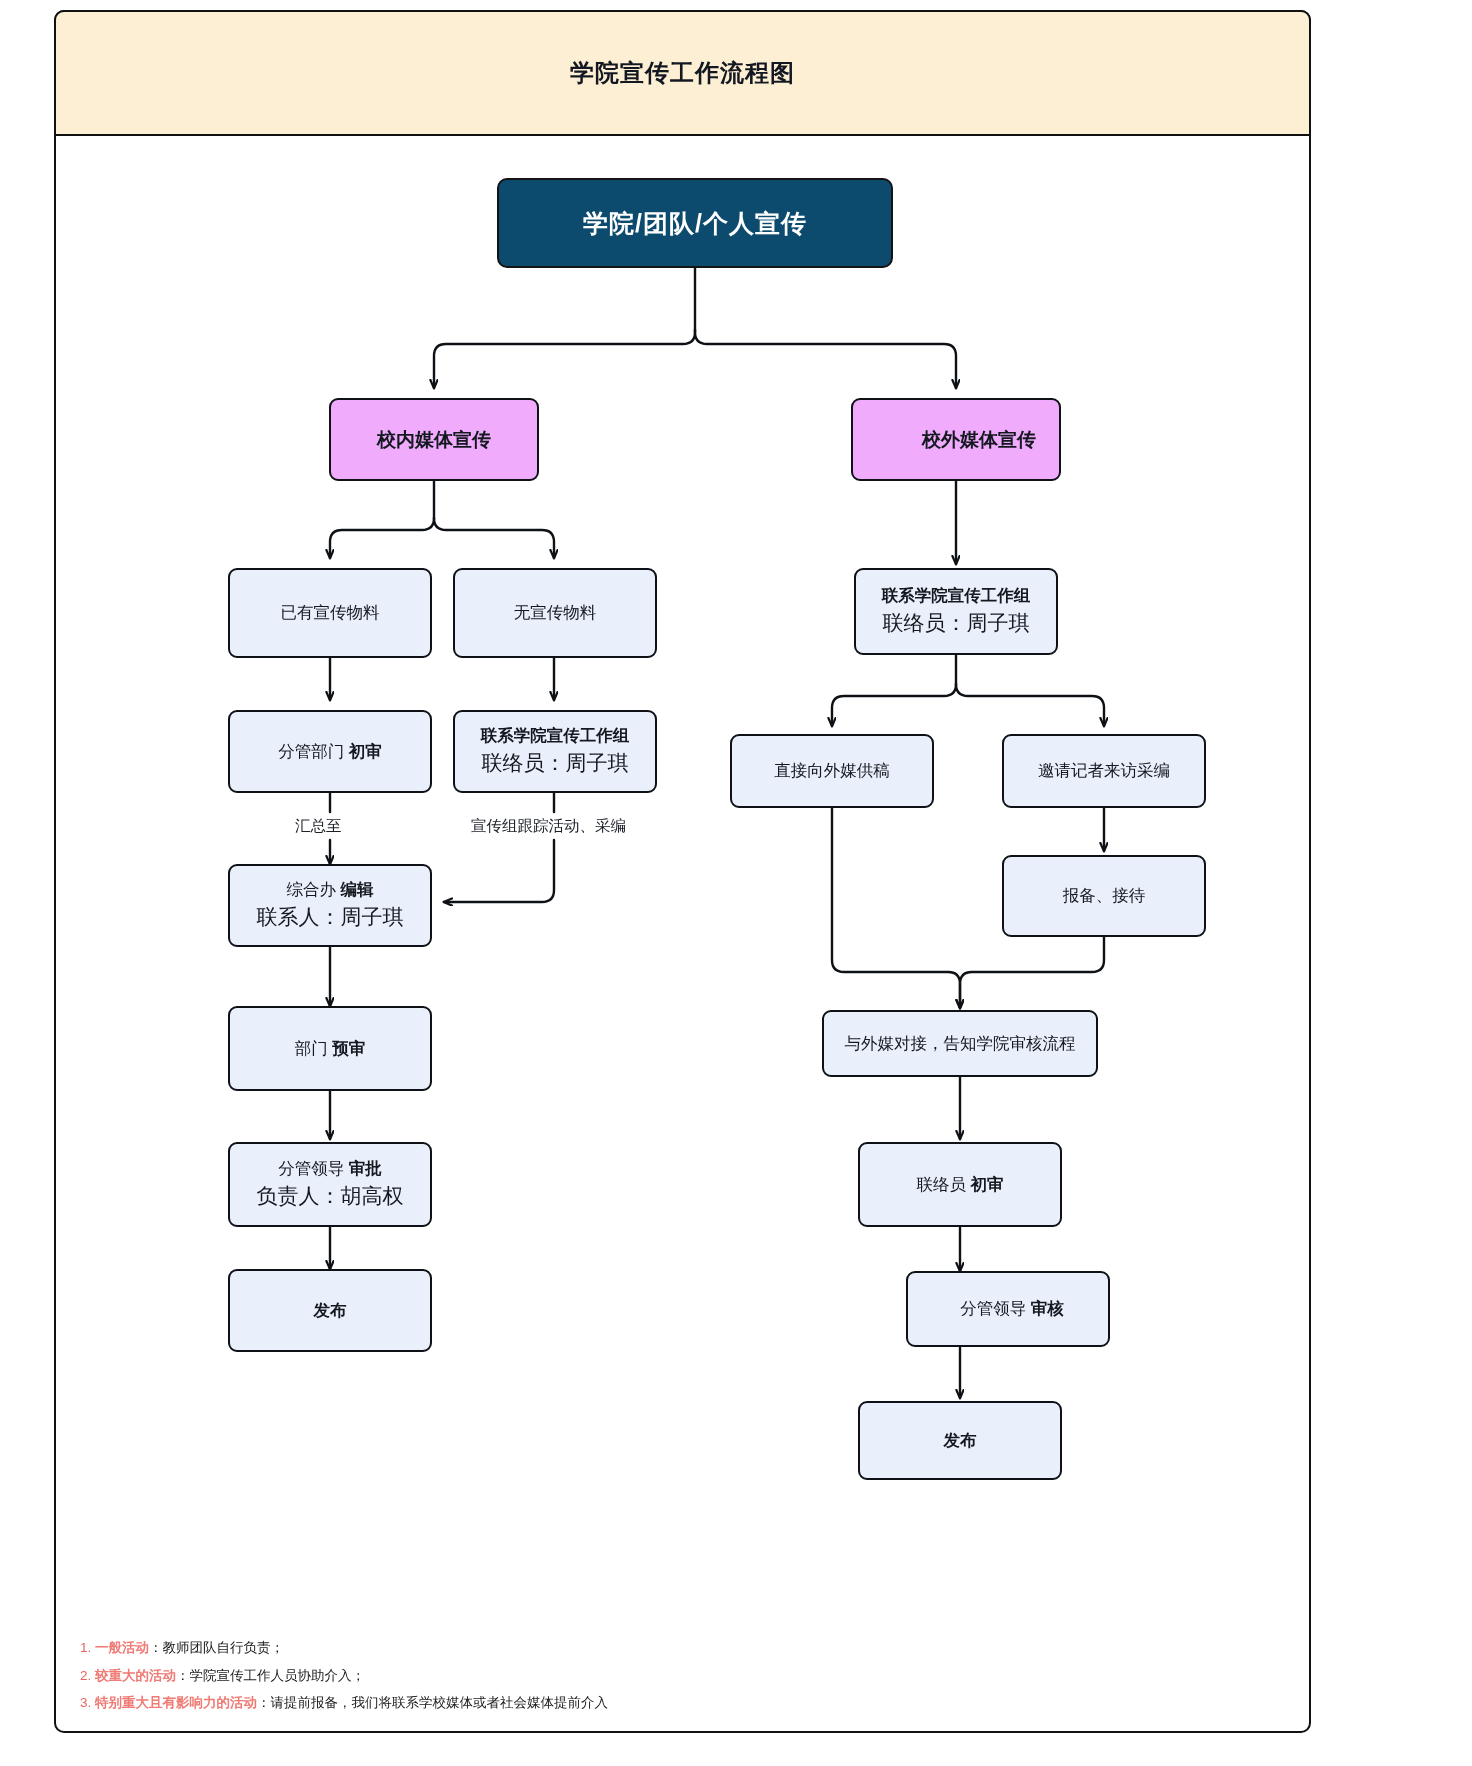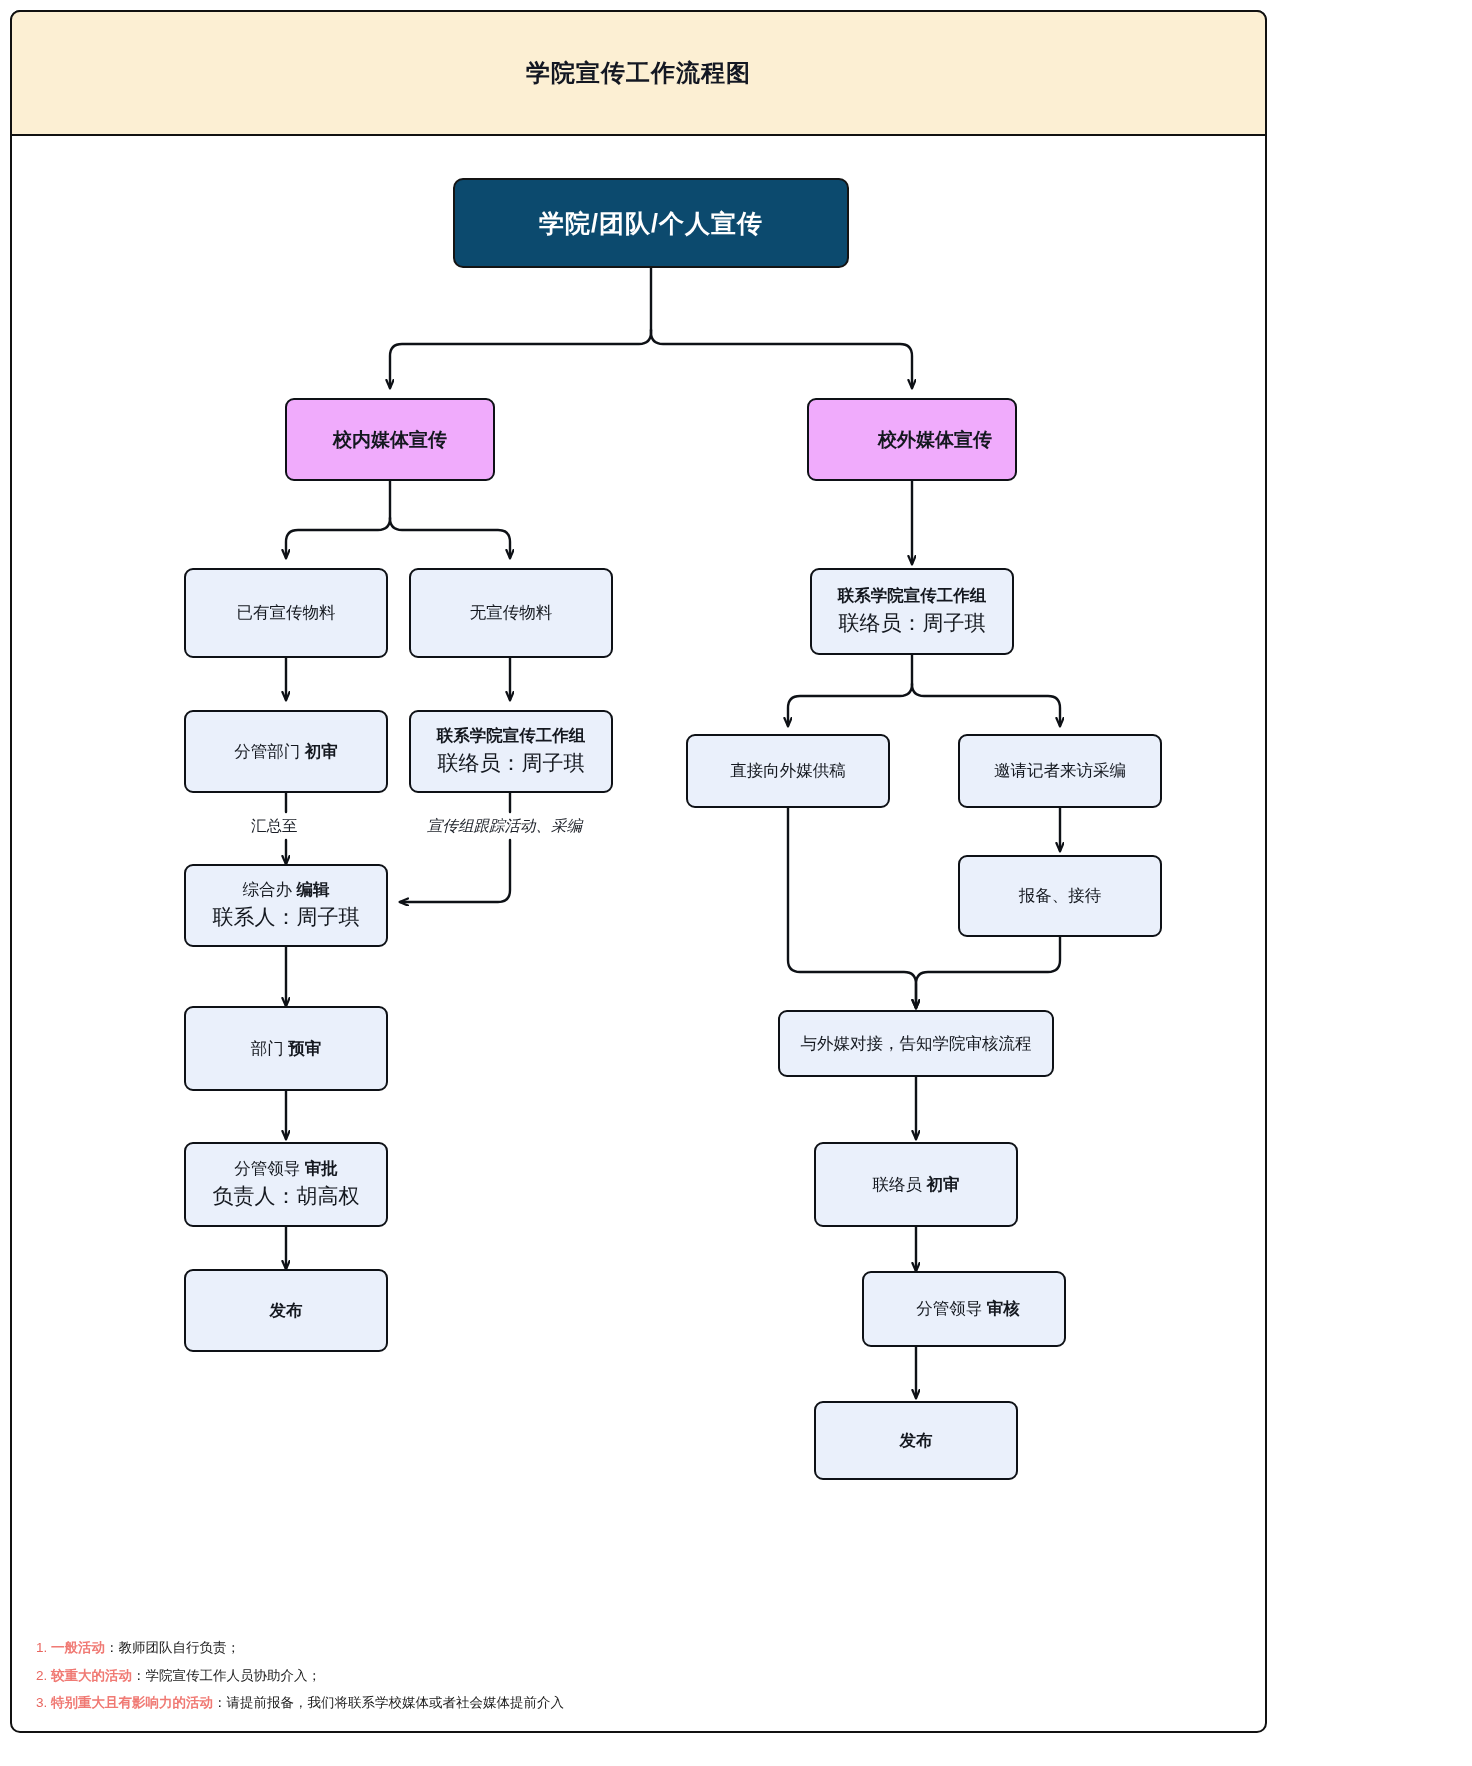--- a/index.html
+++ b/index.html
@@ -1,17 +1,17 @@
 <!DOCTYPE html>
 <html><head>
 <meta charset="utf-8">
 <style>
   html,body{margin:0;padding:0;background:#ffffff;}
   body{font-family:"Liberation Sans","DejaVu Sans",sans-serif;}
-  #canvas{position:relative;width:1289px;height:1766px;background:#ffffff;overflow:hidden;}
+  #canvas{position:relative;width:1289px;height:1766px;background:#ffffff;overflow:hidden;margin-left:44px;}
 
   
   #frame{position:absolute;left:10px;top:10px;width:1257px;height:1723px;
          border:2.2px solid #111111;border-radius:10px;background:#ffffff;box-sizing:border-box;}
 
   
   #title-banner{position:absolute;left:10px;top:10px;width:1257px;height:126px;
         background:#fcefd3;border:2.2px solid #111111;border-radius:10px 10px 0 0;
         box-sizing:border-box;display:flex;align-items:center;justify-content:center;}
   #title-banner .t{font-size:24px;font-weight:bold;color:#131722;letter-spacing:1px;}
@@ -192,21 +192,21 @@
       <span>分管领导</span>
       <span class="bold">审核</span>
     </div>
   </div>
 
   <div class="node allbold" style="left:814px;top:1401px;width:204px;height:79px;">
     <div class="l1 bold">发布</div>
   </div>
 
   <div class="elabel" style="left:251px;top:816px;">汇总至</div>
-  <div class="elabel" style="left:427px;top:816px;font-style:italic;">宣传组跟踪活动、采编</div>
+  <div class="elabel" style="left:427px;top:816px;">宣传组跟踪活动、采编</div>
 
   <div id="notes">
     <div class="ln">
       <span class="num">1.</span>
       <span class="em">一般活动</span><span>：教师团队自行负责；</span>
     </div>
     <div class="ln">
       <span class="num">2.</span>
       <span class="em">较重大的活动</span><span>：学院宣传工作人员协助介入；</span>
     </div>

